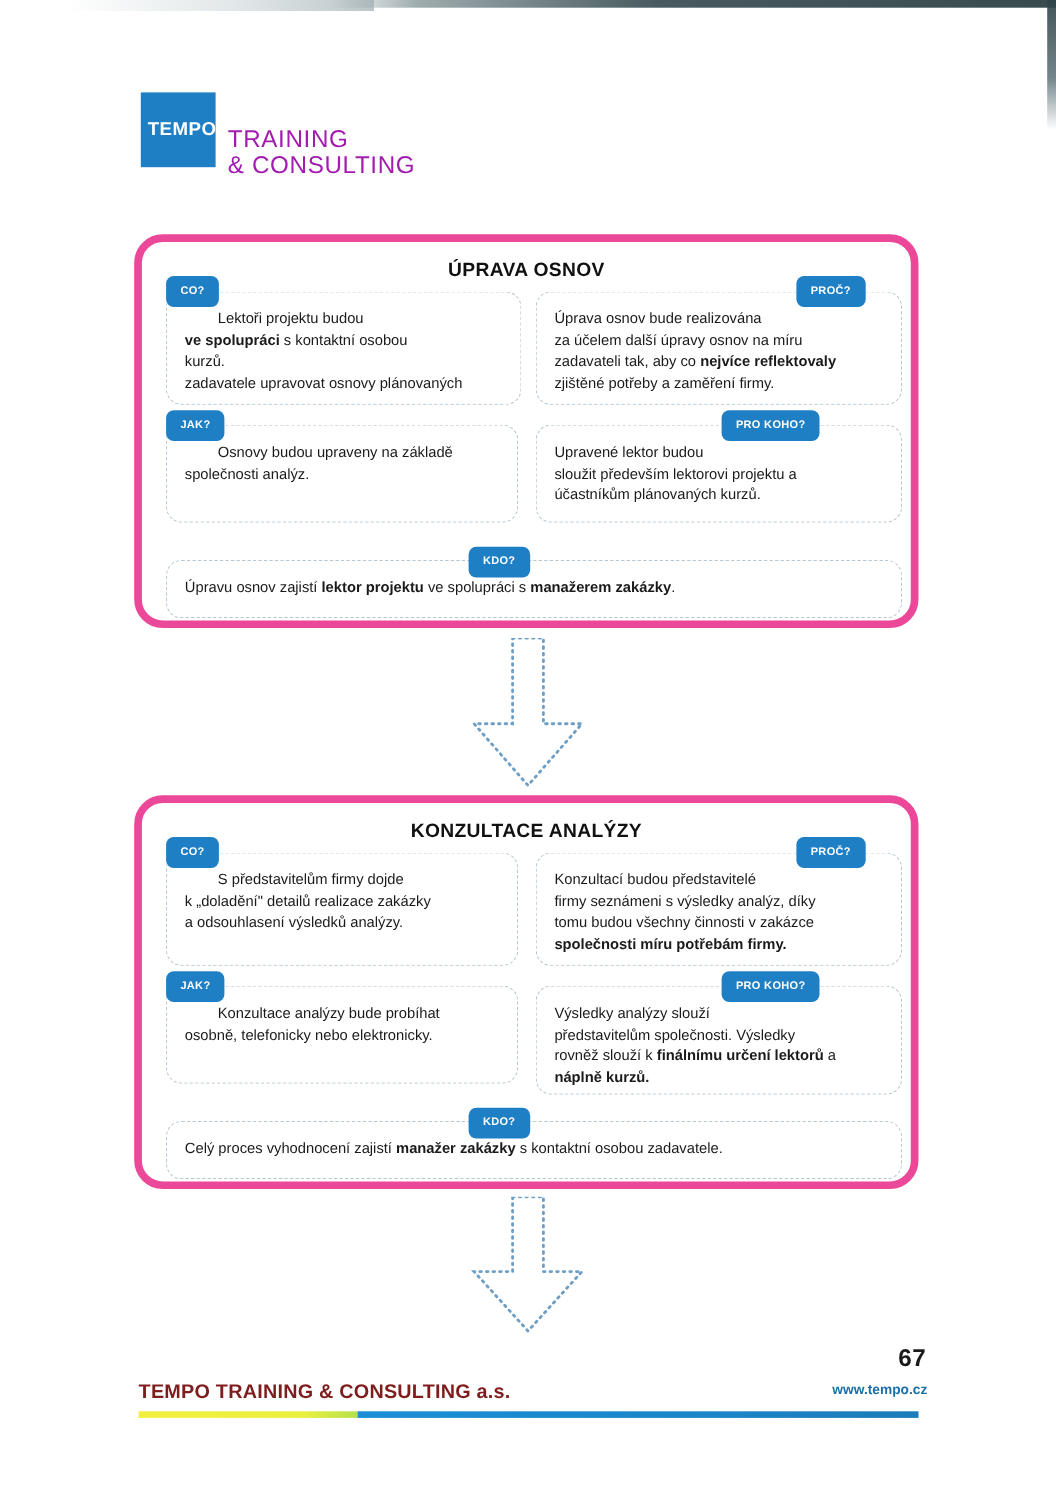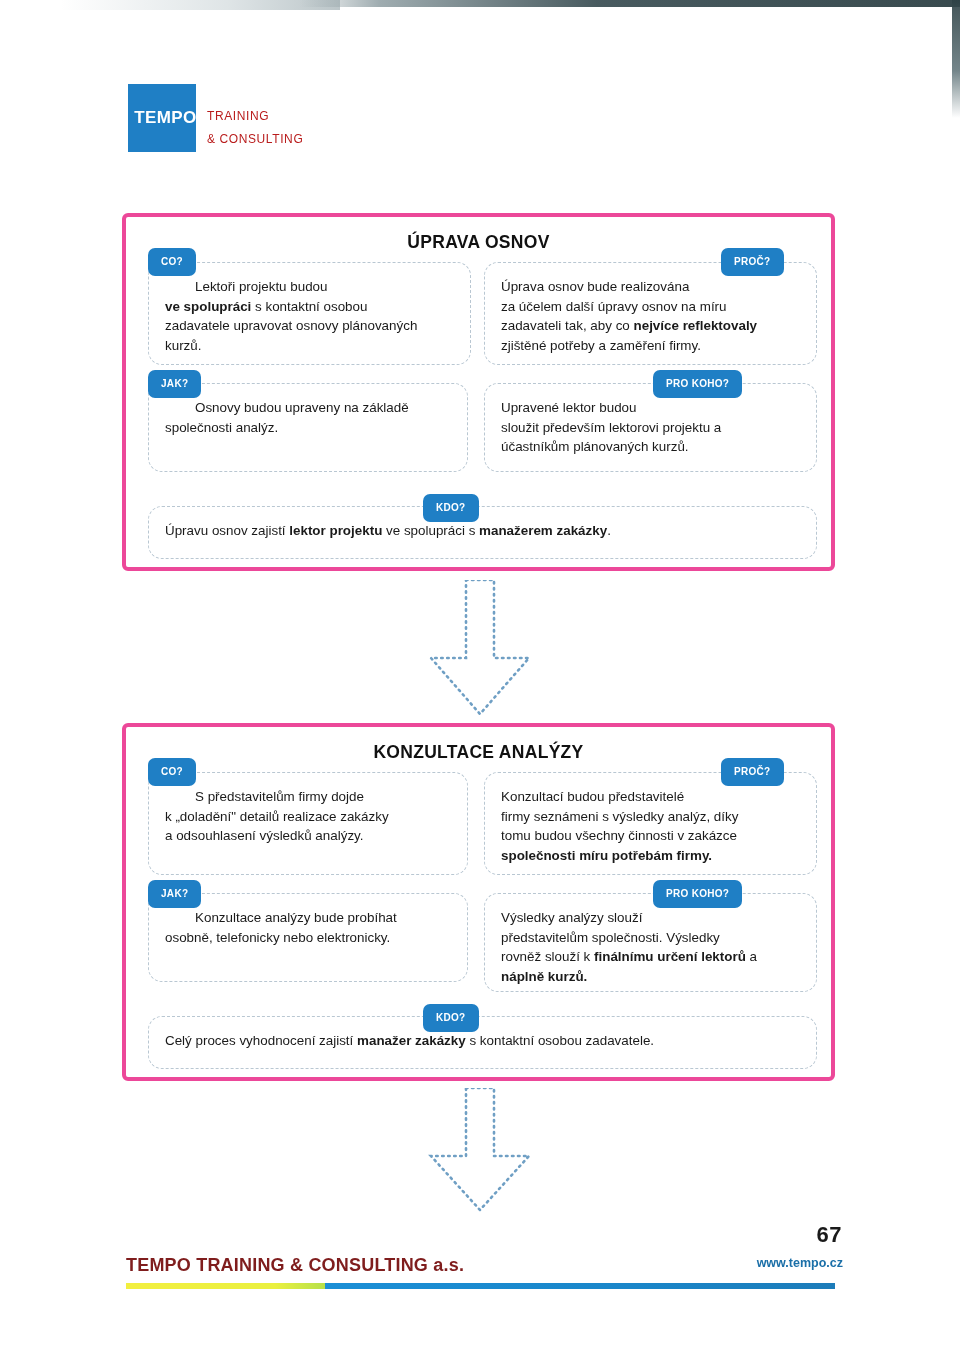--- a/index.html
+++ b/index.html
@@ -59,34 +59,34 @@
     padding-left: 7px;
   }
   .logo-mark span {
     color: #ffffff;
     font-weight: bold;
     font-size: 17px;
     letter-spacing: .4px;
   }
   .logo-text {
     margin-left: 11px;
-    margin-top: 21px;
-    color: #b91c1c;
-    font-size: 12px;
+    margin-top: 31px;
+    color: #a21caf;
+    font-size: 22px;
     line-height: 23px;
     letter-spacing: .6px;
   }
 
   
   .process-block {
     position: absolute;
     left: 122px;
     width: 713px;
-    border: 4px solid #ec4899;
-    border-radius: 6px;
+    border: 7px solid #ec4899;
+    border-radius: 26px;
     box-sizing: border-box;
     background: transparent;
   }
   #block-osnov { top: 213px; height: 358px; }
   #block-konzultace { top: 723px; height: 358px; }
 
   .section-title {
     position: absolute;
     width: 100%;
     text-align: center;
@@ -232,22 +232,22 @@
     </div>
   </div>
 
   <div class="process-block" id="block-osnov">
 
     <div class="section-title">ÚPRAVA OSNOV</div>
 
     <div class="card" id="c1-co">
       <p class="indent">Lektoři projektu budou</p>
       <p><b>ve spolupráci</b><span> s kontaktní osobou</span></p>
+      <p>kurzů.</p>
       <p>zadavatele upravovat osnovy plánovaných</p>
-      <p>kurzů.</p>
     </div>
     <div class="badge" id="b1-co">CO?</div>
 
     <div class="card" id="c1-proc">
       <p>Úprava osnov bude realizována</p>
       <p>za účelem další úpravy osnov na míru</p>
       <p><span>zadavateli tak, aby co </span><b>nejvíce reflektovaly</b></p>
       <p>zjištěné potřeby a zaměření firmy.</p>
     </div>
     <div class="badge" id="b1-proc">PROČ?</div>

